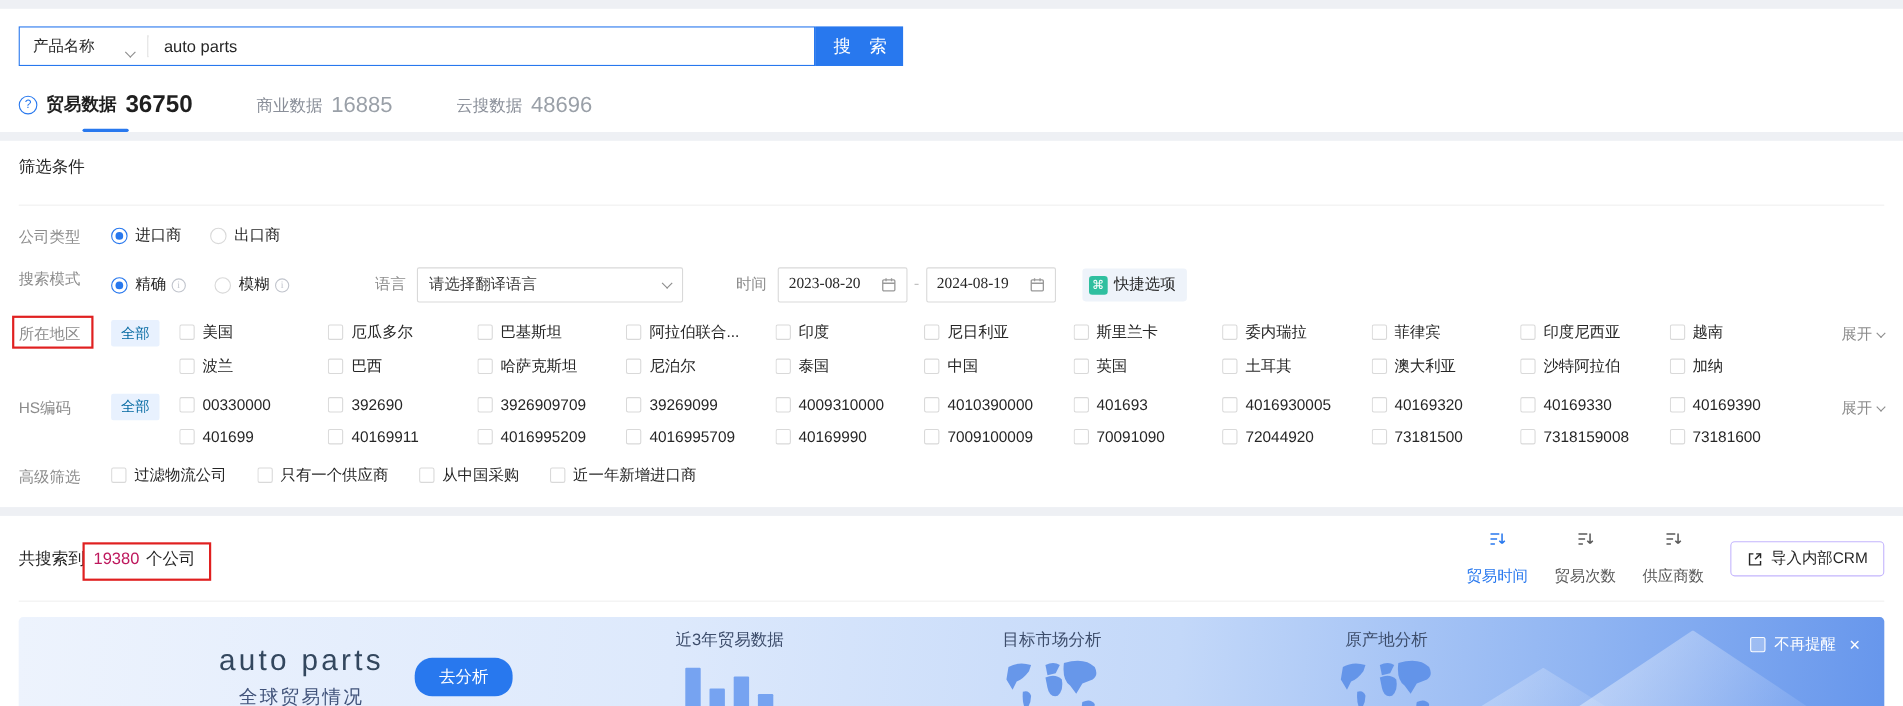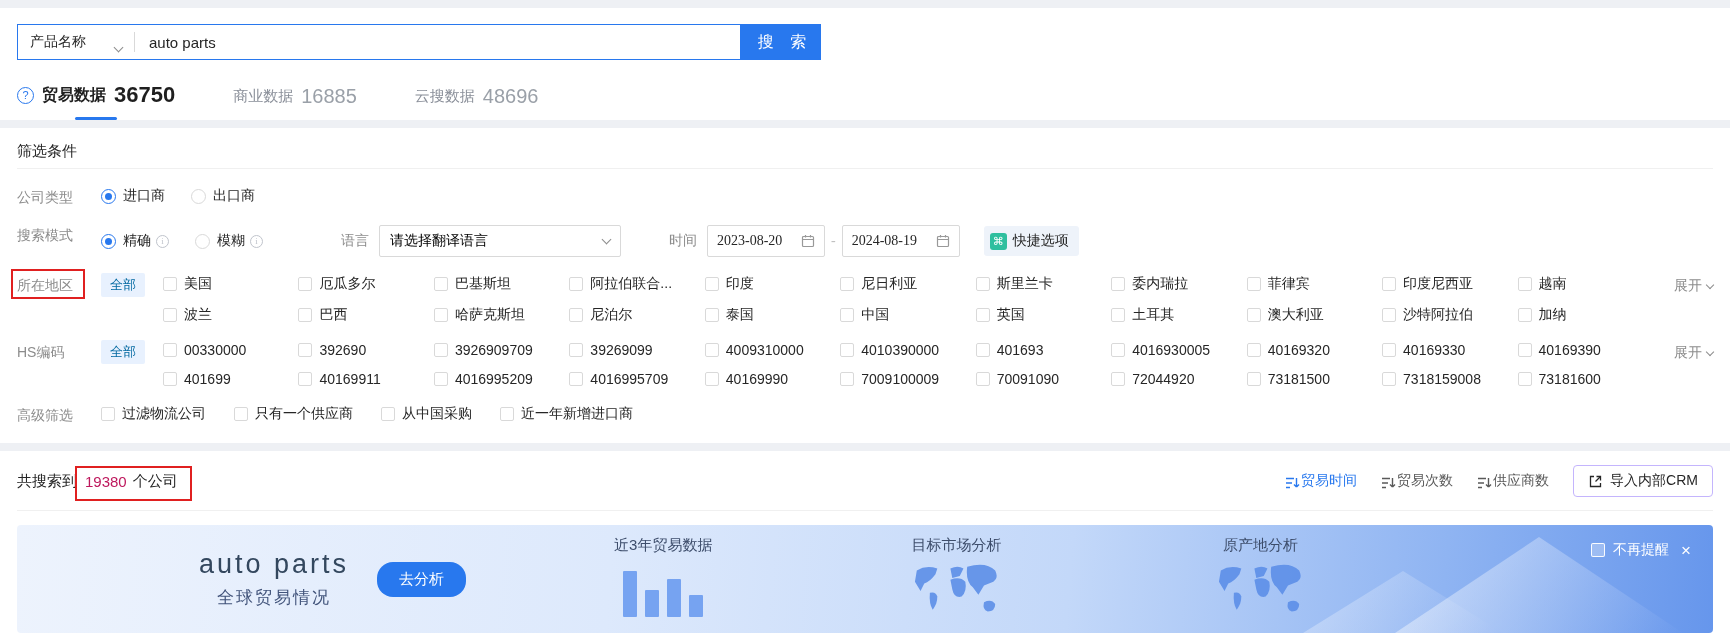--- a/index.html
+++ b/index.html
@@ -24,34 +24,34 @@
   .help-ic { width:17px; height:17px; border:1px solid #2878ee; color:#2878ee; border-radius:50%; font-size:11px; display:inline-flex; align-items:center; justify-content:center; }
   .tab.active .tab-label { font-size:16px; font-weight:bold; color:#1f1f1f; }
   .tab.active .tab-count { font-size:22px; font-weight:bold; color:#1f1f1f; }
   .tab .tab-label { font-size:15px; color:#8a8f99; }
   .tab .tab-count { font-size:20px; color:#9aa0a8; }
   .tab-underline { width:42px; height:3px; background:#2878ee; border-radius:2px; margin-top:9px; }
   .tab:not(.active) .tab-underline { visibility:hidden; }
 
   
   .sec-filters { padding:14px 17px 18px 17px; }
-  .f-title { font-size:15px; color:#262626; font-weight:500; padding-bottom:7px; border-bottom:1px solid #f0f0f0; }
+  .f-title { font-size:15px; color:#262626; font-weight:500; padding-bottom:25px; border-bottom:1px solid #f0f0f0; }
   .frow { display:flex; align-items:flex-start; margin-top:18px; }
   .flabel { width:84px; flex:0 0 84px; color:#8c8c8c; font-size:14px; padding-top:2px; position:relative; }
   .red-box { position:absolute; border:2px solid #e02020; pointer-events:none; }
   .rb-label { left:-6px; top:-6px; width:74px; height:30px; }
   .fcontent { display:flex; align-items:center; flex:1;font-family:Liberation Serif, serif; }
   .radio-item { display:inline-flex; align-items:center; gap:7px; margin-right:26px; cursor:pointer; }
   .radio { width:15px; height:15px; border-radius:50%; border:1px solid #d9d9d9; background:#fff; display:inline-flex; align-items:center; justify-content:center; }
   .radio.on { border-color:#2878ee; }
   .radio.on::after { content:""; width:7px; height:7px; border-radius:50%; background:#2878ee; }
   .info-ic { width:13px; height:13px; border:1px solid #c0c4cc; color:#c0c4cc; border-radius:50%; font-size:9px; display:inline-flex; align-items:center; justify-content:center; margin-left:-2px; font-style:normal; }
   .inline-label { color:#8c8c8c; margin:0 10px 0 52px; }
   .select { display:flex; align-items:center; justify-content:space-between; width:242px; height:32px; border:1px solid #d9d9d9; border-radius:2px; padding:0 10px; cursor:pointer; }
-  .select .ph { color:#000000; }
+  .select .ph { color:#404040; }
   .date-input { display:flex; align-items:center; justify-content:space-between; width:118px; height:32px; border:1px solid #d9d9d9; border-radius:2px; padding:0 9px; cursor:pointer; color:#262626; }
   .date-sep { color:#bfbfbf; margin:0 6px; }
   .quick-btn { display:flex; align-items:center; gap:6px; height:30px; padding:0 10px 0 6px; background:#eef3fa; border:none; border-radius:3px; margin-left:24px; font-size:14px; color:#262626; cursor:pointer; font-family:inherit; }
   .cmd-ic { width:17px; height:17px; background:#2fbf9f; color:#fff; border-radius:3px; display:inline-flex; align-items:center; justify-content:center; font-size:11px; font-style:normal; }
 
   .all-tag { flex:0 0 auto; background:#e8f1fe; color:#0369a1; font-size:13px; padding:3px 9px; border-radius:2px; cursor:pointer; margin-top:-2px; }
   .cb-grid { flex:1; display:grid; grid-template-columns:repeat(11,1fr); row-gap:13px; margin-left:18px; }
   .cbi { display:inline-flex; align-items:center; gap:7px; cursor:pointer; white-space:nowrap; overflow:hidden; }
   .cb { width:14px; height:14px; flex:0 0 14px; border:1px solid #d9d9d9; border-radius:2px; background:#fff; }
   .cbl { font-size:14px; color:#262626; }
@@ -60,21 +60,21 @@
   .adv-row .cbi { margin-right:28px; }
 
   
   .sec-results { padding:14px 17px 17px 17px; height:196px; }
   .res-head { display:flex; align-items:center; justify-content:space-between; }
   .res-left { font-size:15px; color:#262626; display:flex; align-items:center; gap:6px; }
   .res-count-wrap { position:relative; display:inline-flex; align-items:center; gap:6px; padding:0 2px; }
   .rb-count { left:-8px; top:-6px; right:-12px; bottom:-10px; width:auto; height:auto; }
   .blue { color:#be185d; }
   .res-right { display:flex; align-items:center; gap:24px; }
-  .sort-item { display:inline-flex; align-items:flex-end; gap:1px; color:#595959; font-size:14px; cursor:pointer; }
+  .sort-item { display:inline-flex; align-items:center; gap:18px; color:#595959; font-size:14px; cursor:pointer;flex-direction:column; }
   .sort-item.active { color:#2878ee; }
   .crm-btn { display:inline-flex; align-items:center; gap:7px; border:1px solid #c4b5fd; background:#fff; border-radius:4px; height:32px; padding:0 14px; font-size:14px; color:#262626; cursor:pointer; font-family:inherit; }
   .res-divider { height:1px; background:#f0f0f0; margin-top:13px; }
 
   
   .banner { position:relative; margin-top:14px; height:108px; border-radius:4px; overflow:hidden;
     background:linear-gradient(95deg,#edf3fd 0%,#dde9fc 35%,#c3d8f9 62%,#8fb4f2 84%,#6696ec 100%); }
   .b-inner { position:relative; z-index:2; display:flex; align-items:center; height:100%; }
   .b-left { display:flex; align-items:center; gap:28px; margin-left:182px; }
   .b-title { font-size:27px; letter-spacing:3px; color:#33475e; font-weight:500; text-align:center; }

